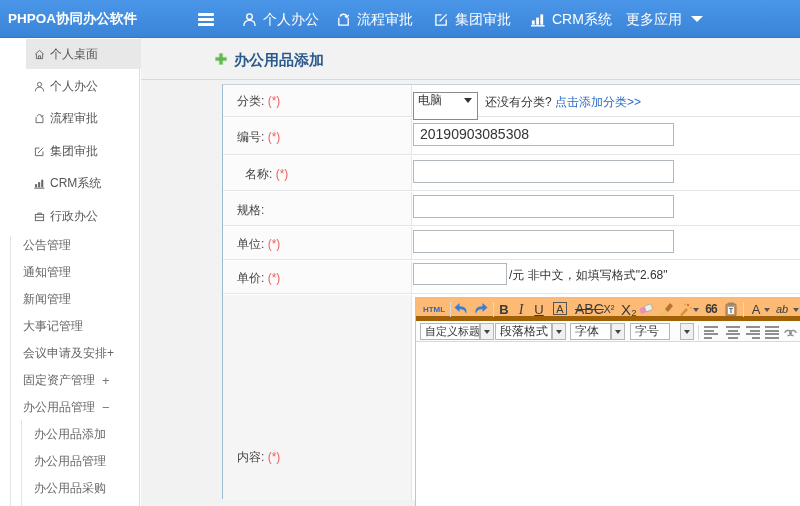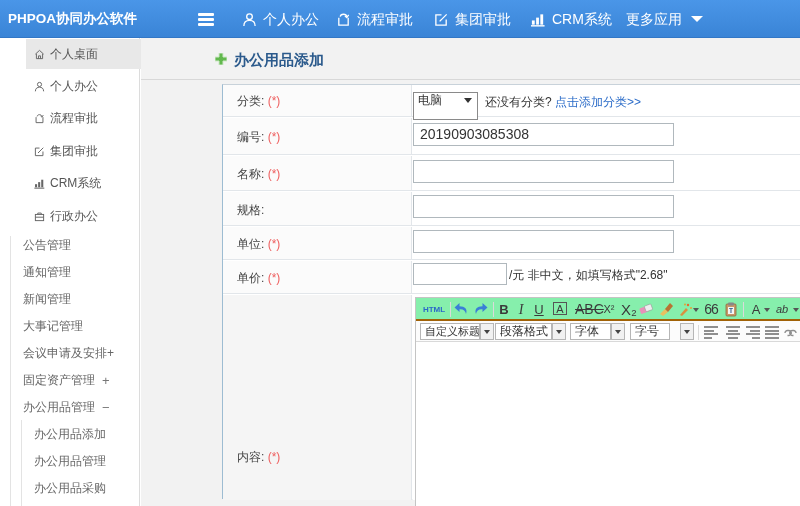--- a/index.html
+++ b/index.html
@@ -49,21 +49,21 @@
 .fc { position:absolute; left:190px; top:0; height:100%; width:387px; background:#fff; }
 
 .sel { position:absolute; border:1px solid #8a8a8a; background:#fff; font-size:12px; color:#333; }
 .sel .sarr { position:absolute; right:5px; top:5px; width:0; height:0; border-left:4px solid transparent; border-right:4px solid transparent; border-top:5px solid #333; }
 .inp { position:absolute; border:1px solid #b0b8bd; background:#fff; font-size:14px; color:#333; }
 .hint { position:absolute; font-size:12px; color:#333; }
 .hint a { color:#2a6bc8; text-decoration:none; }
 
 
 .editor { position:absolute; left:192px; top:2px; width:386px; height:230px; background:#fff; border:1px solid #c4c4c4; }
-.tb1 { position:absolute; left:0; top:0; width:384px; height:23px; border-bottom:2px solid #a16207; background:#86efac; }
+.tb1 { position:absolute; left:0; top:0; width:384px; height:23px; border-bottom:5px solid #a16207; background:#fdba74; }
 .tb2 { position:absolute; left:0; top:23px; width:384px; height:21px; border-bottom:1px solid #d9d9d9; background:#fcfcfc; }
 .ti { position:absolute; top:0; height:23px; line-height:23px; font-size:13px; color:#3b3b3b; text-align:center; }
 .tsep { position:absolute; top:4px; width:1px; height:15px; background:#dadada; }
 .combo { position:absolute; top:2px; height:17px; border:1px solid #b6b6b6; background:#fff; font-size:12px; color:#333; line-height:15px; padding-left:4px; white-space:nowrap; overflow:hidden; }
 .cbtn { position:absolute; top:2px; width:14px; height:17px; border:1px solid #b6b6b6; background:#f1f1f1; }
 .cbtn:after { content:""; position:absolute; left:3px; top:6px; border-left:3.5px solid transparent; border-right:3.5px solid transparent; border-top:4px solid #444; }
 .align { position:absolute; top:5px; width:14px; height:12px; }
 .align div { height:2px; background:#8f8f8f; margin-bottom:1.5px; }
 .tcaret { display:inline-block; width:0; height:0; border-left:3.5px solid transparent; border-right:3.5px solid transparent; border-top:4px solid #555; }
 </style>
@@ -222,21 +222,21 @@
         <div class="fc"></div>
       </div>
       <div class="frow" style="top:33px; height:37px;">
         <div class="fl">
             <span class="flab" style="top:11px;">编号: <span class="red">(*)</span></span>
           </div>
         <div class="fc"></div>
       </div>
       <div class="frow" style="top:71px; height:35px;">
         <div class="fl">
-            <span class="flab" style="top:10px;">名称: <span class="red">(*)</span></span>
+            <span class="flab" style="top:10px;margin-left:8px;">名称: <span class="red">(*)</span></span>
           </div>
         <div class="fc"></div>
       </div>
       <div class="frow" style="top:107px; height:34px;">
         <div class="fl">
             <span class="flab" style="top:10px;">规格:</span>
           </div>
         <div class="fc"></div>
       </div>
       <div class="frow" style="top:142px; height:33px;">
@@ -282,21 +282,21 @@
               <path d="M1 12 L6 7 L9 10 L4 14 Z" fill="#e8c060"></path>
               <path d="M6 7 L11 1 L14 4 L9 10 Z" fill="#b87333"></path>
             </svg>
             <svg style="position:absolute; left:262px; top:4px;" width="15" height="15" viewBox="0 0 15 15">
               <path d="M2 13 L8 6 L10 8 L4 14 Z" fill="#d89040"></path>
               <circle cx="10" cy="3" r="1.2" fill="#e86830"></circle>
                 <circle cx="13" cy="6" r="1" fill="#e8a030"></circle>
                 <circle cx="7" cy="2.5" r="1" fill="#e8a030"></circle>
             </svg>
             <span style="position:absolute; left:277px; top:10px;" class="tcaret"></span>
-            <span class="ti" style="left:286px; width:18px; font-weight:normal; font-size:14px; letter-spacing:-1px;">66</span>
+            <span class="ti" style="left:286px; width:18px; font-weight:bold; font-size:12px; letter-spacing:-1px;">66</span>
             <svg style="position:absolute; left:308px; top:4px;" width="14" height="15" viewBox="0 0 14 15">
               <rect x="2" y="2" width="10" height="12" rx="1" fill="#c89868" stroke="#8a6840" stroke-width="0.8"></rect>
               <rect x="4" y="0.5" width="6" height="3" rx="1" fill="#888"></rect>
               <rect x="4" y="5" width="6" height="7" fill="#f5f5f5"></rect>
               <text x="7" y="10.8" font-size="6.5" font-weight="bold" fill="#2a5a8a" text-anchor="middle">T</text>
             </svg>
             <span class="tsep" style="left:327px;"></span>
             <span class="ti" style="left:333px; width:14px; font-size:13px;">A</span>
             <span style="position:absolute; left:348px; top:10px;" class="tcaret"></span>
             <span class="ti" style="left:358px; width:16px; font-size:11px; font-style:italic;">ab</span>

